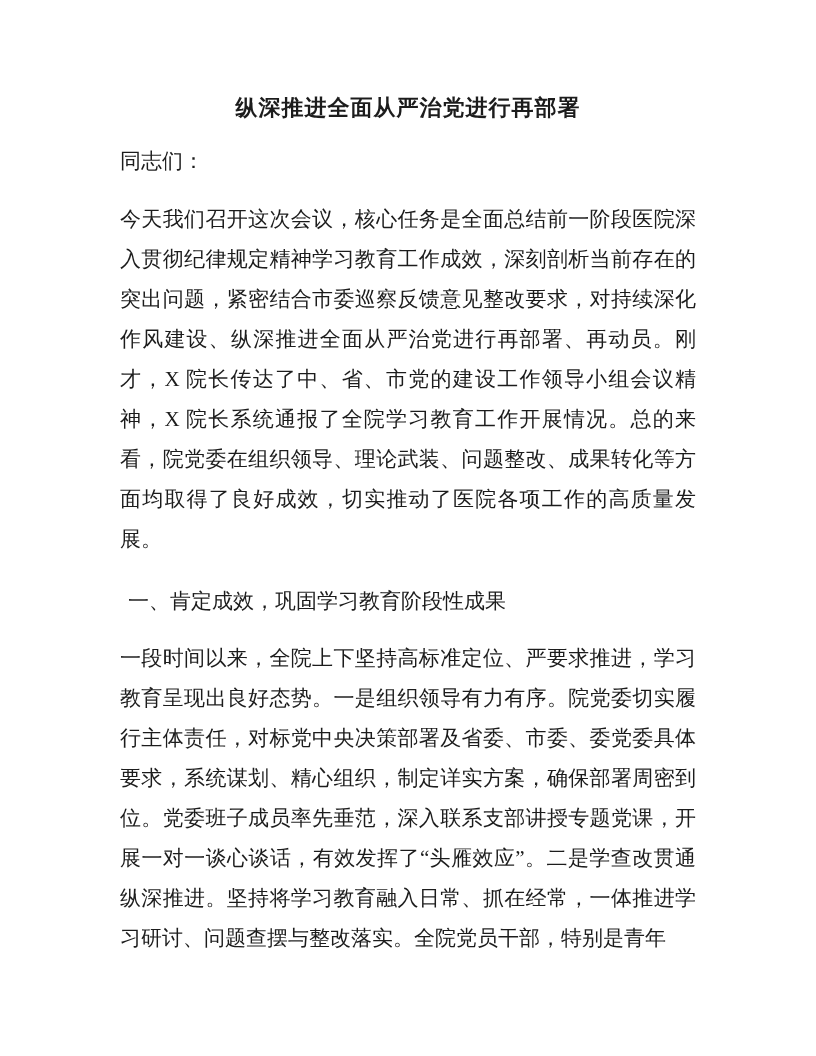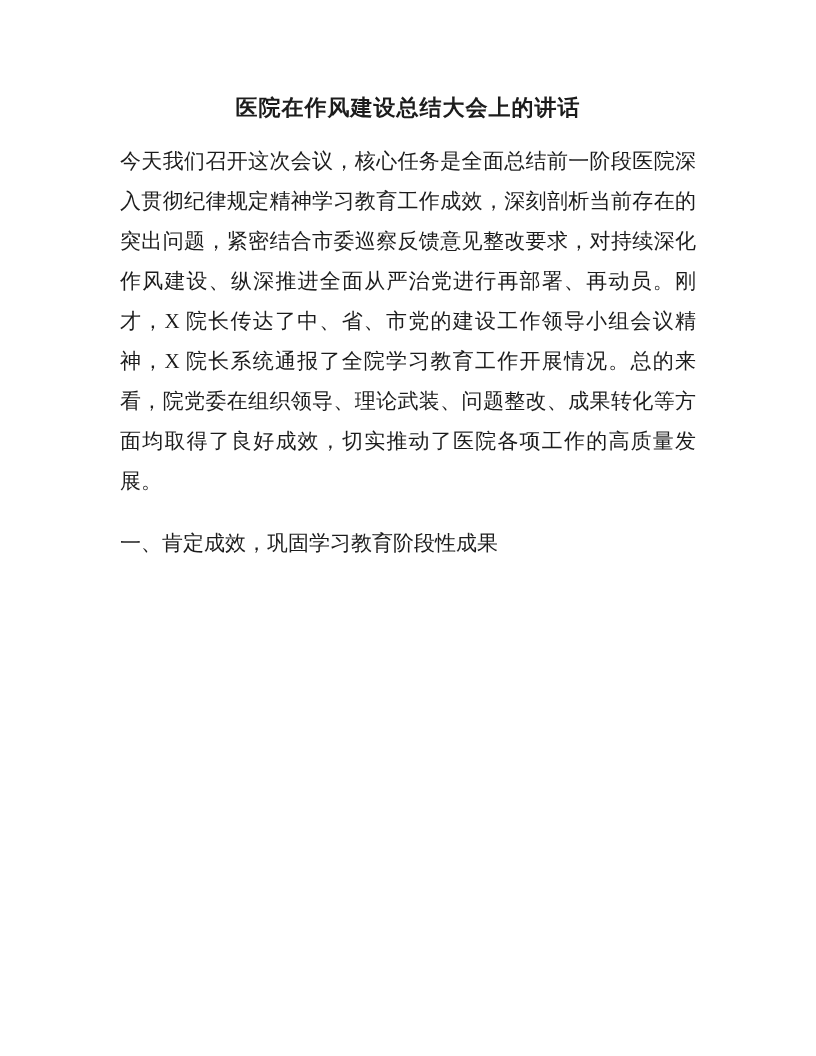--- a/index.html
+++ b/index.html
@@ -35,30 +35,32 @@
   }
   .para {
     margin: 13px 0 22px 0;
     font-size: 21px;
     line-height: 40px;
     text-align: justify;
     text-justify: inter-ideograph;
     word-break: break-all;
   }
   .section-heading {
-    margin: 0 0 17px 0;
+    margin: 0 0 17px 8px;
     font-size: 21px;
     line-height: 40px;
     text-align: left;
   }
 </style>
 </head>
 <body>
 
 <div class="page">
-  <h1 class="doc-title">医院在作风建设总结大会上的讲话</h1>
+  <h1 class="doc-title">纵深推进全面从严治党进行再部署</h1>
 
+  <p class="salutation">同志们：</p>
 
   <p class="para">今天我们召开这次会议，核心任务是全面总结前一阶段医院深入贯彻纪律规定精神学习教育工作成效，深刻剖析当前存在的突出问题，紧密结合市委巡察反馈意见整改要求，对持续深化作风建设、纵深推进全面从严治党进行再部署、再动员。刚才，X 院长传达了中、省、市党的建设工作领导小组会议精神，X 院长系统通报了全院学习教育工作开展情况。总的来看，院党委在组织领导、理论武装、问题整改、成果转化等方面均取得了良好成效，切实推动了医院各项工作的高质量发展。</p>
 
   <p class="section-heading">一、肯定成效，巩固学习教育阶段性成果</p>
 
+  <p class="para">一段时间以来，全院上下坚持高标准定位、严要求推进，学习教育呈现出良好态势。一是组织领导有力有序。院党委切实履行主体责任，对标党中央决策部署及省委、市委、委党委具体要求，系统谋划、精心组织，制定详实方案，确保部署周密到位。党委班子成员率先垂范，深入联系支部讲授专题党课，开展一对一谈心谈话，有效发挥了“头雁效应”。二是学查改贯通纵深推进。坚持将学习教育融入日常、抓在经常，一体推进学习研讨、问题查摆与整改落实。全院党员干部，特别是青年</p>
 </div>
 
 </body></html>

